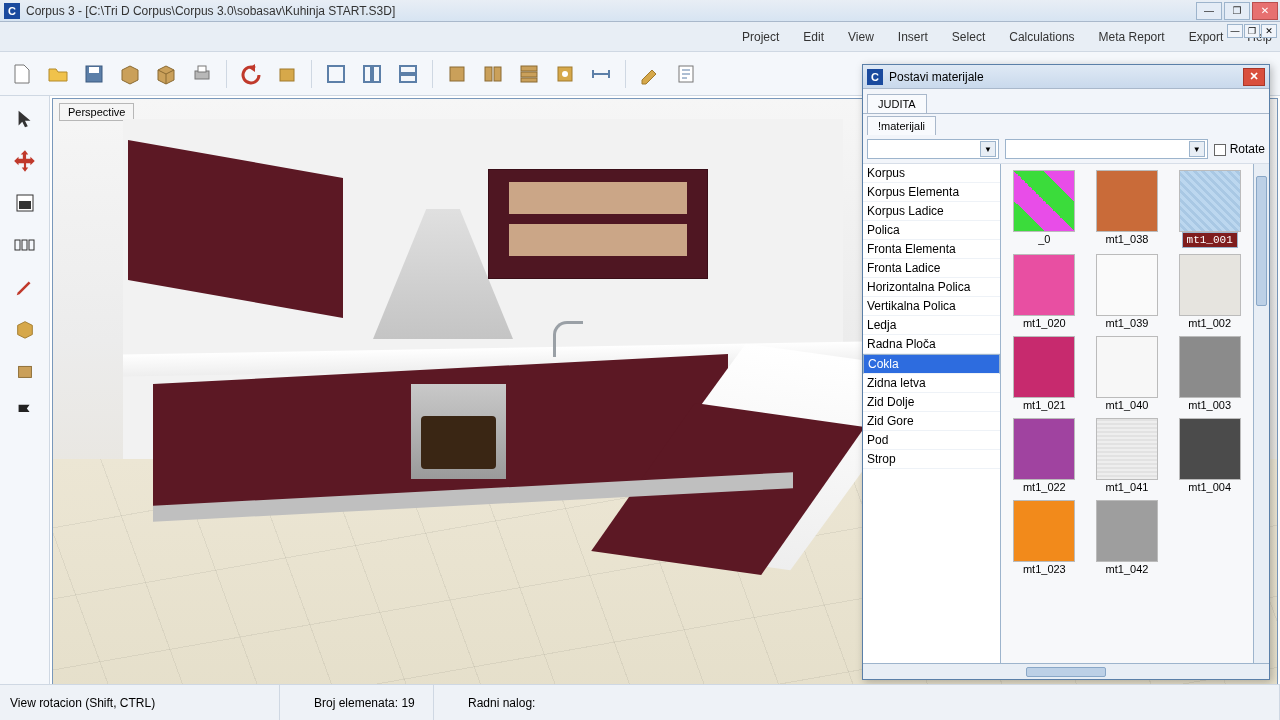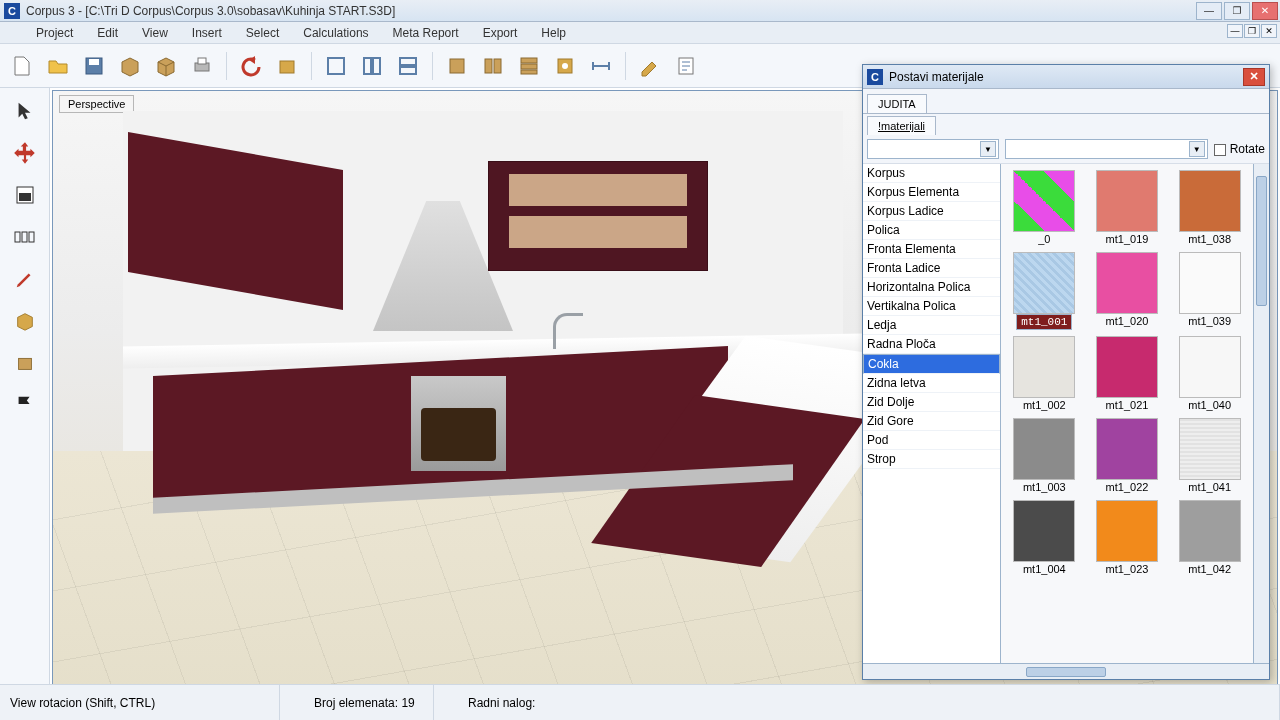--- a/index.html
+++ b/index.html
@@ -7,21 +7,21 @@
 
 
 .titlebar { height: 22px; background: linear-gradient(#e8eef5, #d7e4f2); border-bottom: 1px solid #a9b8cb; display: flex; align-items: center; padding-left: 4px; }
 .titlebar .app-icon { width: 16px; height: 16px; background: #1a4a9e; color: #fff; display: inline-flex; align-items: center; justify-content: center; font-weight: bold; font-size: 11px; margin-right: 6px; }
 .titlebar .title { color: #333; }
 .titlebar .wincontrols { margin-left: auto; display: flex; gap: 2px; padding-right: 2px; }
 .titlebar .wincontrols .btn { width: 26px; height: 18px; background: #e4ecf6; border: 1px solid #9db4cc; display: inline-flex; align-items: center; justify-content: center; font-size: 10px; color: #333; }
 .titlebar .wincontrols .btn.close { background: #e77070; border-color: #b94e4e; color: #fff; }
 
 
-.menubar { height: 22px; background: #e8eef5; display: flex; align-items: center; padding-left: 28px; gap: 8px; border-bottom: 1px solid #cfd8e3; position: relative; }
+.menubar { height: 30px; background: #e8eef5; display: flex; align-items: center; padding-left: 28px; gap: 8px; border-bottom: 1px solid #cfd8e3; position: relative; justify-content: flex-end; }
 .menubar .menu-item { padding: 2px 8px; color: #333; }
 .menubar .mdi-controls { position: absolute; right: 3px; top: 2px; display:flex; gap:1px;}
 .menubar .mdi-controls span { width:16px; height:14px; border:1px solid #9db4cc; display:inline-flex; align-items:center; justify-content:center; font-size:9px; background:#f0f4fa;}
 
 
 .toolbar { height: 44px; background: #f4f7fb; border-bottom: 1px solid #cfd8e3; display: flex; align-items: center; padding-left: 6px; gap: 4px; }
 .toolbar .tbtn { width: 32px; height: 32px; border: 1px solid transparent; display: inline-flex; align-items: center; justify-content: center; }
 .toolbar .sep { width: 1px; height: 28px; background: #cfd8e3; margin: 0 4px; }
 .toolbar svg { width: 24px; height: 24px; }
 
@@ -55,21 +55,21 @@
 .scene .plinth { position:absolute; left:100px; top:390px; width:640px; height:16px; background:#bfbfbf; transform:skewY(-3deg);}
 .scene .faucet { position:absolute; left:500px; top:222px; width:30px; height:36px; border-left:3px solid #9aa0a6; border-top:3px solid #9aa0a6; border-radius:14px 0 0 0;}
 
 
 .dialog { position: absolute; right: 10px; top: 64px; width: 408px; height: 616px; background: #f2f5fa; border: 1px solid #5a7fa8; box-shadow: 2px 2px 8px rgba(0,0,0,0.25); display:flex; flex-direction:column;}
 .dialog .d-titlebar { height: 24px; background: linear-gradient(#dfe9f5,#c9d9ec); display:flex; align-items:center; padding:0 4px; border-bottom:1px solid #a9b8cb;}
 .dialog .d-titlebar .app-icon { width:16px; height:16px; background:#1a4a9e; color:#fff; display:inline-flex; align-items:center; justify-content:center; font-weight:bold; font-size:11px; margin-right:6px;}
 .dialog .d-titlebar .close { margin-left:auto; width:22px; height:18px; background:#d94f3d; border:1px solid #a83628; color:#fff; display:flex; align-items:center; justify-content:center; font-weight:bold; font-size:11px;}
 .dialog .d-tabs { height:24px; display:flex; align-items:flex-end; padding-left:4px;}
 .dialog .d-tab { border:1px solid #a9b8cb; border-bottom:none; padding:3px 10px; background:#f8fafd; margin-right:2px; font-size:11px;}
-.dialog .d-tabs2 { height:22px; display:flex; align-items:flex-end; padding-left:4px; border-top:1px solid #a9b8cb;text-decoration:underline;}
+.dialog .d-tabs2 { height:22px; display:flex; align-items:flex-end; padding-left:4px; border-top:1px solid #a9b8cb;}
 .dialog .d-row { display:flex; padding:4px; gap:6px; align-items:center; border-bottom:1px solid #d7dee8;}
 .dialog .sel { flex:1; border:1px solid #9db4cc; height:20px; background:#fff; padding:0 4px; display:flex; align-items:center; position:relative;}
 .dialog .sel .arrow { position:absolute; right:2px; top:1px; width:16px; height:16px; background:#e8eef5; border:1px solid #9db4cc; display:flex; align-items:center; justify-content:center; font-size:8px;}
 .dialog .rotate { display:flex; align-items:flex-end; gap:4px; font-size:11px;}
 .dialog .rotate .cb { width:12px; height:12px; border:1px solid #666; background:#fff;}
 .dialog .d-body { flex:1; display:flex; overflow:hidden;}
 .dialog .cat-list { width:138px; border-right:1px solid #9db4cc; background:#fff; overflow:auto;}
 .dialog .cat-list .cat { padding:2px 4px; font-size:12px; border-bottom:1px solid #eef2f7; white-space:nowrap; overflow:hidden; text-overflow:ellipsis;}
 .dialog .cat-list .cat.sel { background:#2d6cdf; color:#fff;}
 .dialog .swatch-pane { flex:1; position:relative; background:#f7f8fa; display:flex;}
@@ -351,24 +351,20 @@
         <div class="cat">Pod</div>
         <div class="cat">Strop</div>
       </div>
     <div class="swatch-pane">
       <div class="swatches" id="swatch-grid">
           <div class="swatch">
             <div class="chip c0"></div>
             <div class="lbl">_0</div>
           </div>
           <div class="swatch">
-            <div class="chip c019"></div>
-            <div class="lbl">mt1_019</div>
-          </div>
-          <div class="swatch">
             <div class="chip c038"></div>
             <div class="lbl">mt1_038</div>
           </div>
           <div class="swatch">
             <div class="chip c001"></div>
             <div class="lbl sel">mt1_001</div>
           </div>
           <div class="swatch">
             <div class="chip c020"></div>
             <div class="lbl">mt1_020</div>

